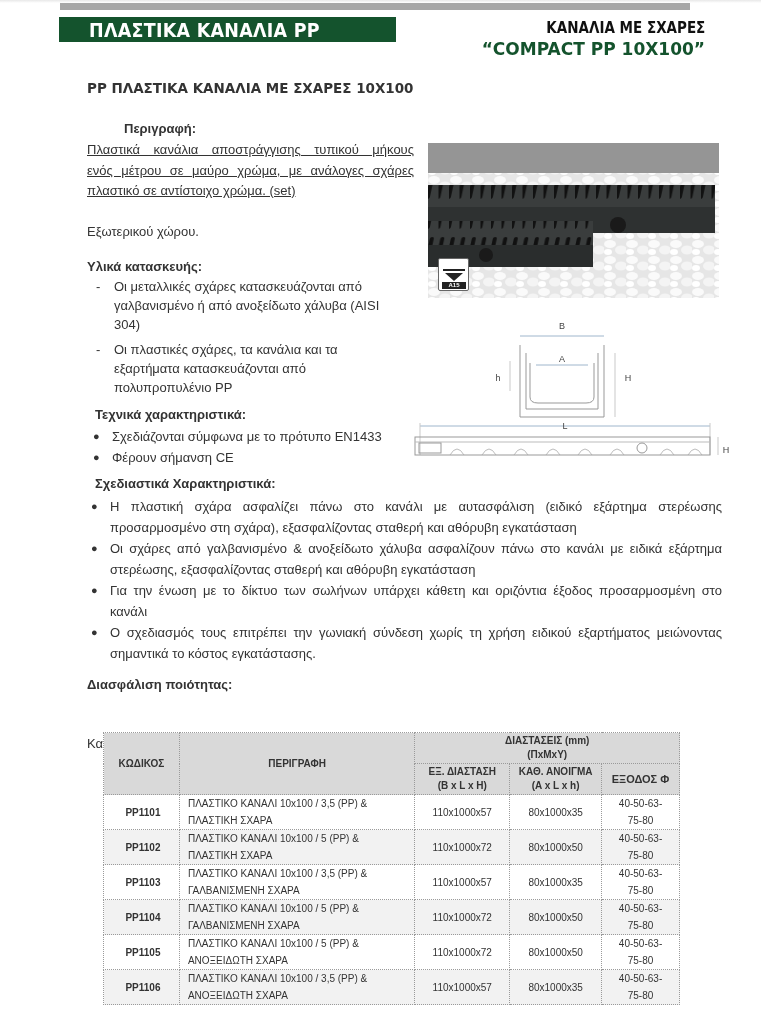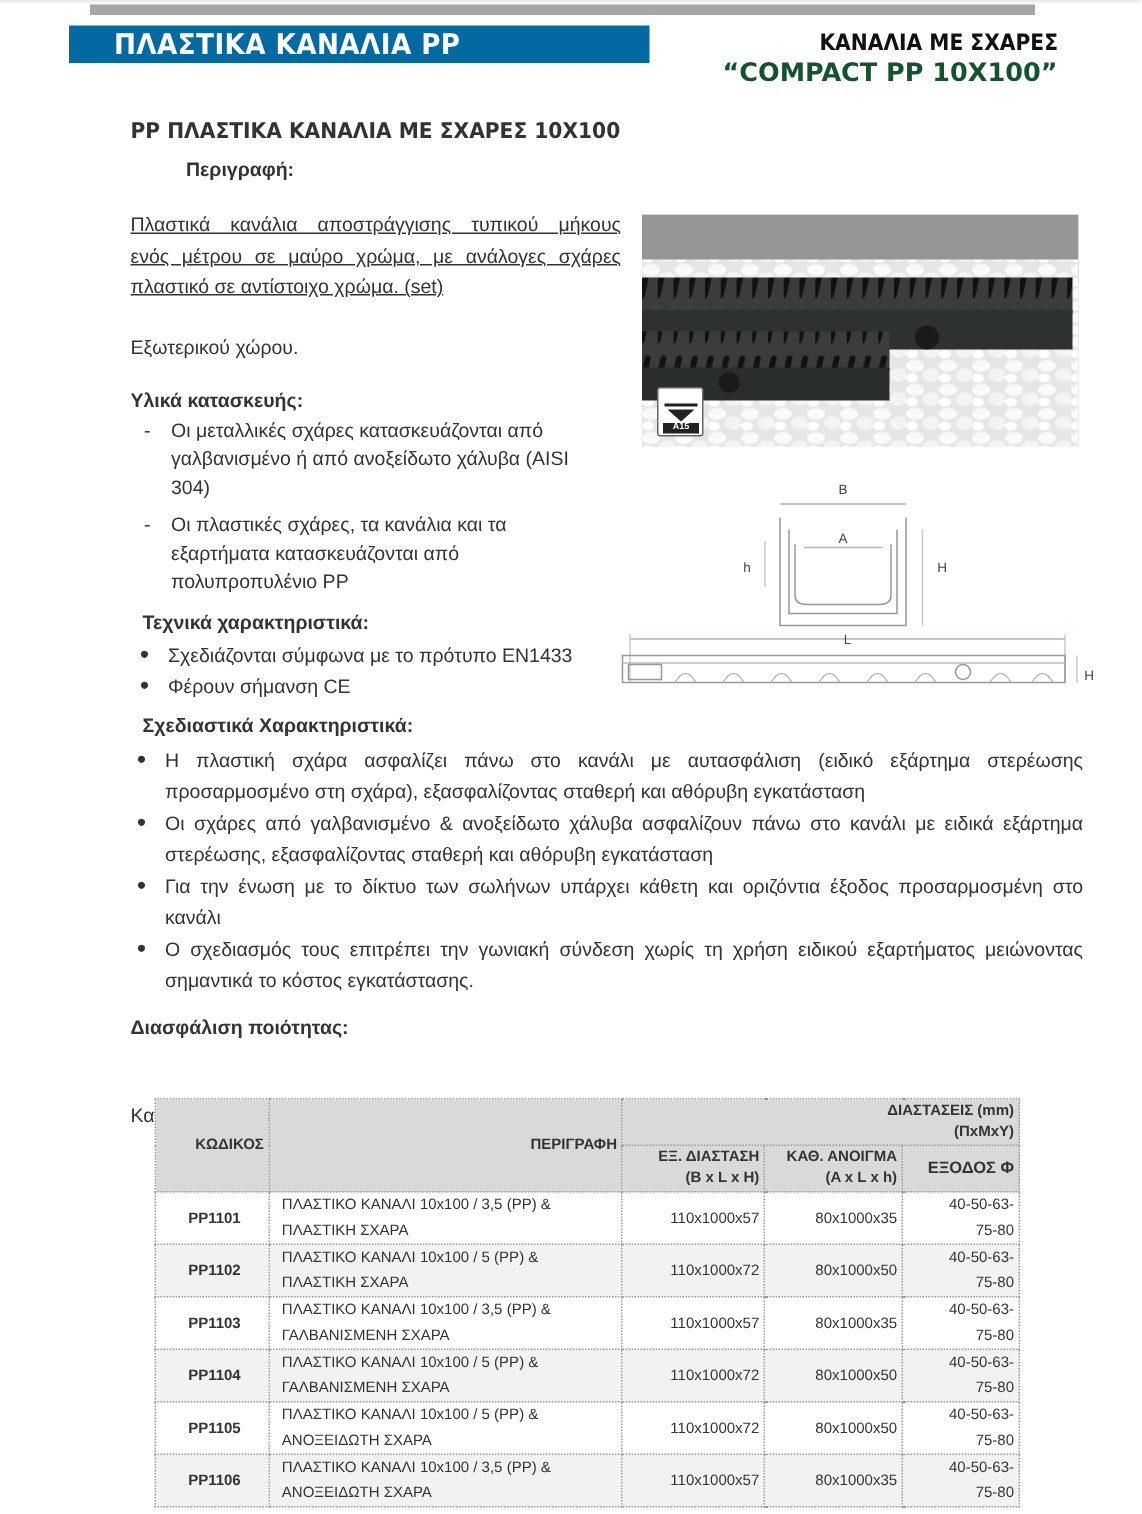--- a/index.html
+++ b/index.html
@@ -2,21 +2,21 @@
 <html><head>
 <meta charset="utf-8">
 <style>
   * { box-sizing: border-box; margin: 0; padding: 0; }
   html, body { width: 761px; height: 1009px; background: #ffffff; overflow: hidden; }
   body { position: relative; font-family: "Liberation Sans", "DejaVu Sans", sans-serif; color: #333; }
 
   .top-bar { position: absolute; left: 60px; top: 3px; width: 630px; height: 7px; background: #a6a6a6; }
   .top-shadow { position: absolute; left: 0; top: 0; width: 761px; height: 3px; background: linear-gradient(#e8e8e8, #fff); }
 
-  .red-banner { position: absolute; left: 46px; top: 17px; width: 387px; height: 25px; background: #0369a1; }
+  .red-banner { position: absolute; left: 59px; top: 17px; width: 337px; height: 25px; background: #14532d; }
   .red-banner span { position: absolute; left: 30px; top: 2px; color: #fff; font-weight: bold; font-size: 19px; letter-spacing: 0.3px; font-family: "DejaVu Sans", sans-serif; transform: scaleX(0.92); transform-origin: left; }
 
   .right-title { position: absolute; right: 56px; top: 19px; text-align: right; }
   .right-title .t1 { font-size: 15px; font-weight: bold; color: #111; font-family: "DejaVu Sans", sans-serif; transform: scaleX(0.9); transform-origin: right; display: block; }
   .right-title .t2 { font-size: 17px; font-weight: bold; color: #14532d; font-family: "DejaVu Sans", sans-serif; margin-top: 2px; display: block; }
 
   .main-heading { position: absolute; left: 87px; top: 80px; font-size: 14.5px; font-weight: bold; color: #333; font-family: "DejaVu Sans", sans-serif; transform: scaleX(0.93); transform-origin: left; }
 
   .sec-title { position: absolute; font-size: 13px; font-weight: bold; color: #333; }
   .para { position: absolute; font-size: 13px; line-height: 20.5px; color: #333; }
@@ -34,21 +34,21 @@
   .bullet-list li .b { position: absolute; left: 5px; top: 0; font-size: 11px; }
 
   .design-list { left: 86px; top: 496px; width: 636px; }
   .design-list li .txt { display: block; text-align: justify; }
 
   .photo { position: absolute; left: 428px; top: 143px; width: 291px; height: 155px; overflow: hidden; background: #cfcfcf; }
 
   .diagram { position: absolute; left: 410px; top: 315px; width: 330px; height: 150px; }
 
   table.spec { position: absolute; left: 103px; top: 732px; width: 577px; border-collapse: collapse; font-size: 10px; color: #333; }
-  table.spec td, table.spec th { border: 1px dotted #9a9a9a; text-align: right; vertical-align: middle; padding: 0 3px; }
+  table.spec td, table.spec th { border: 1px dotted #9a9a9a; text-align: center; vertical-align: middle; padding: 0 3px; }
   table.spec th { background: #d9d9d9; font-weight: bold; }
   table.spec td.code { font-weight: bold; text-align: center; padding-left: 6px; }
   table.spec td.descr { text-align: left; padding-left: 8px; line-height: 17px; }
   table.spec td.out { line-height: 17px; }
   table.spec tr.row { height: 34px; }
   table.spec tr.row:nth-child(odd) td { background: #ffffff; }
   table.spec tr.row:nth-child(even) td { background: #f2f2f2; }
 </style>
 </head>
 <body>
@@ -60,21 +60,21 @@
   <span>ΠΛΑΣΤΙΚΑ ΚΑΝΑΛΙΑ PP</span>
 </div>
 
 <div class="right-title">
   <span class="t1">ΚΑΝΑΛΙΑ ΜΕ ΣΧΑΡΕΣ</span>
   <span class="t2">“COMPACT PP 10X100”</span>
 </div>
 
 <div class="main-heading">PP ΠΛΑΣΤΙΚΑ ΚΑΝΑΛΙΑ ΜΕ ΣΧΑΡΕΣ 10X100</div>
 
-<div class="sec-title" style="left:87px; top:105px;padding-left:37px;">Περιγραφή:</div>
+<div class="sec-title" style="left:87px; top:121px;padding-left:37px;">Περιγραφή:</div>
 <div class="para desc">
   <span class="line">Πλαστικά κανάλια αποστράγγισης τυπικού μήκους</span>
   <span class="line">ενός μέτρου σε μαύρο χρώμα, με ανάλογες σχάρες</span>
   <span class="line last">πλαστικό σε αντίστοιχο χρώμα. (set)</span>
 </div>
 <div class="para" style="left:87px; top:222px;">Εξωτερικού χώρου.</div>
 
 <div class="sec-title" style="left:87px; top:259px;">Υλικά κατασκευής:</div>
 <ul class="dash-list" style="top:277px;">
   <li>Οι μεταλλικές σχάρες κατασκευάζονται από γαλβανισμένο ή από ανοξείδωτο χάλυβα (AISI 304)</li>

